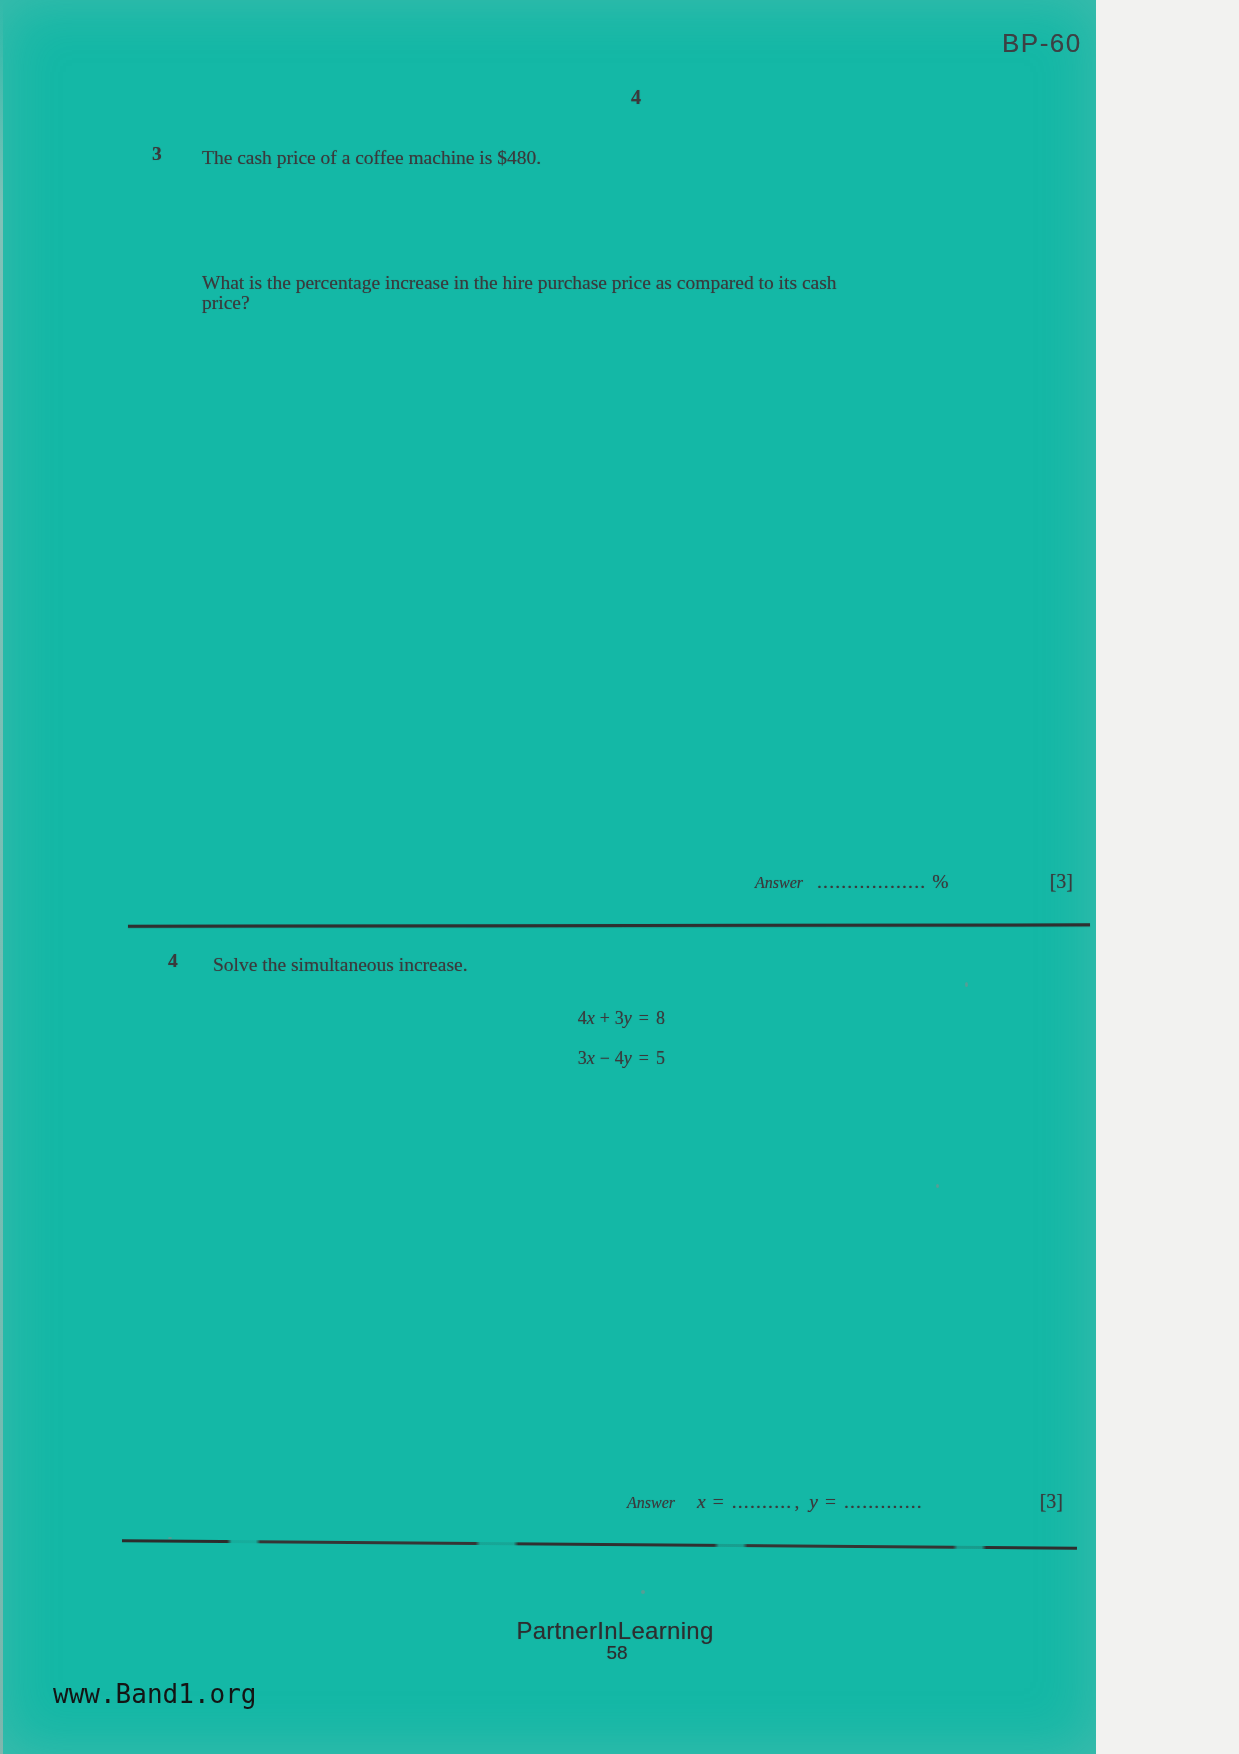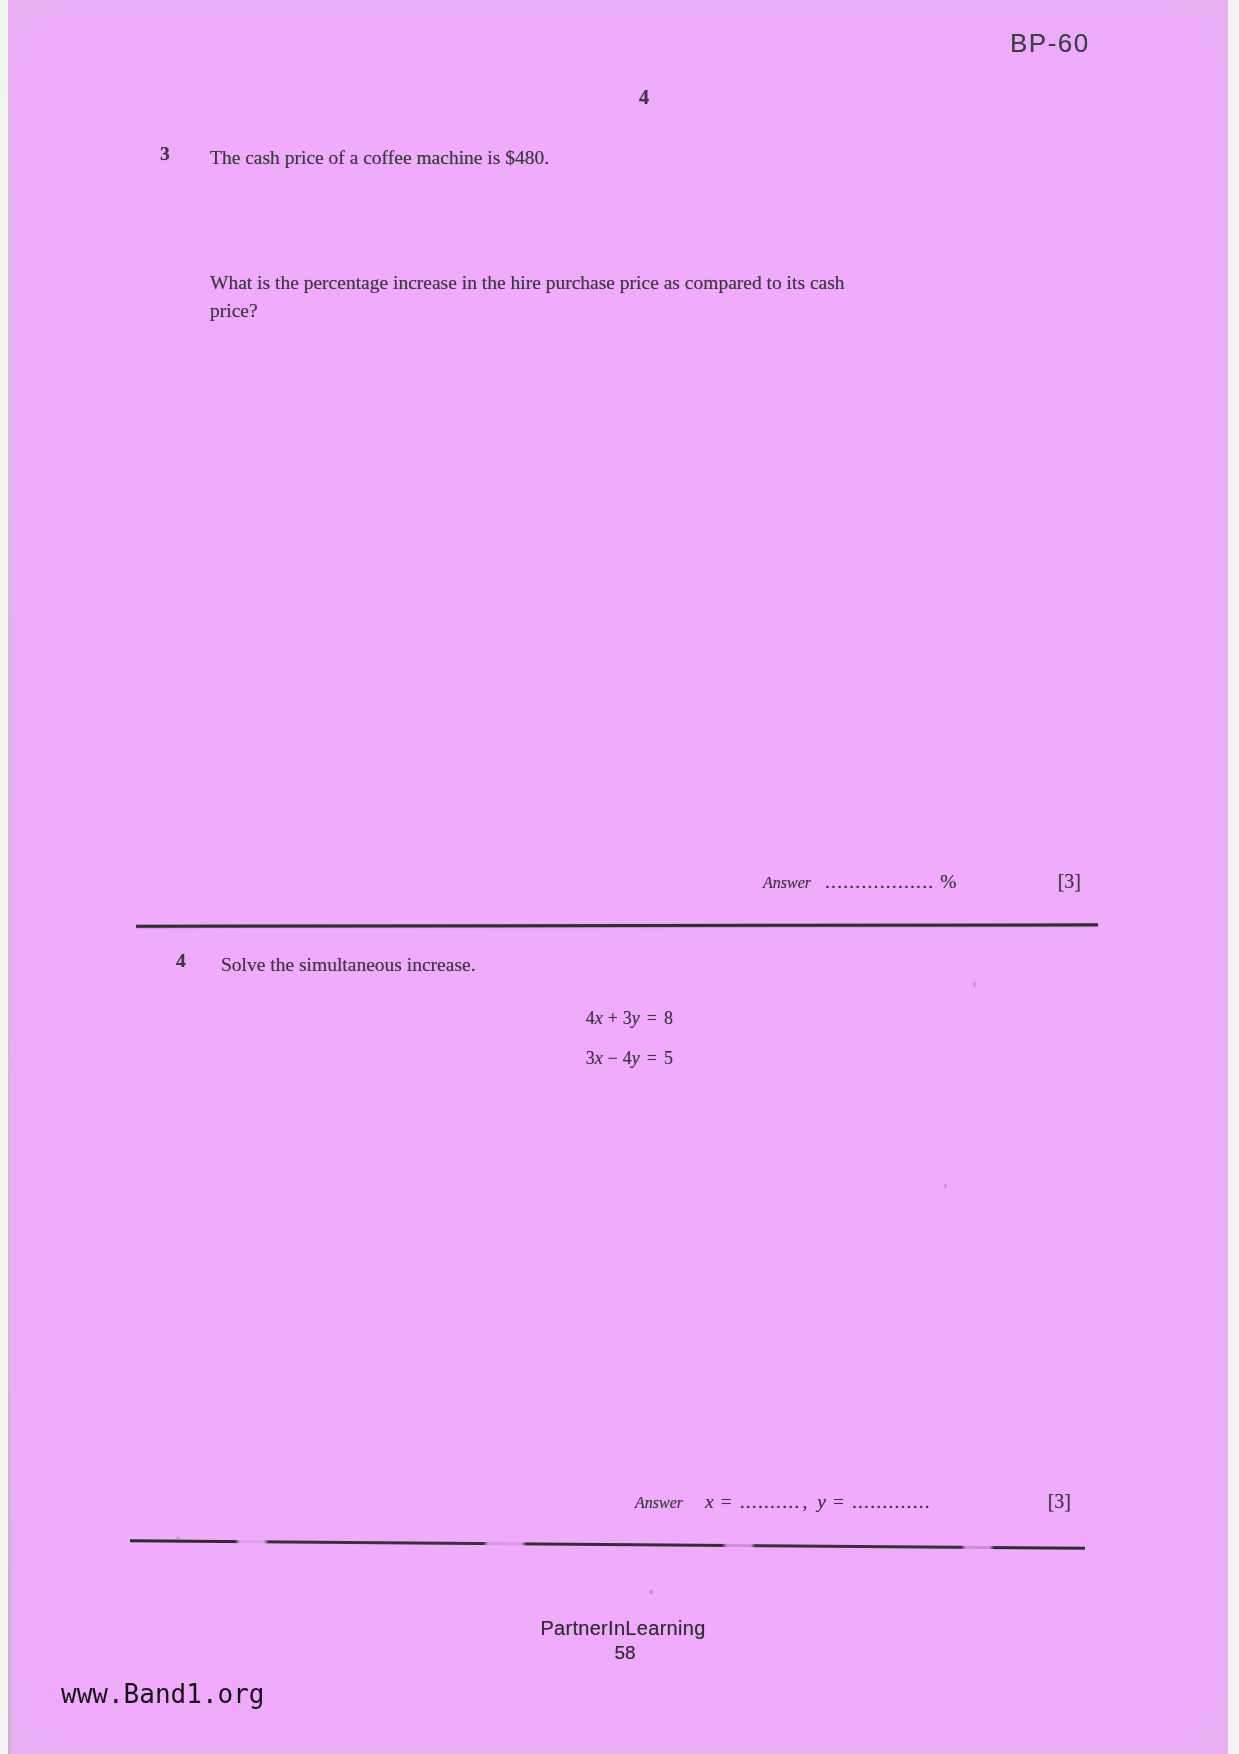--- a/index.html
+++ b/index.html
@@ -2,24 +2,23 @@
 <html><head>
 <meta charset="utf-8">
 <style>
   html, body { margin:0; padding:0; }
   body {
     width:1239px; height:1754px;
     background:#f2f2f0;
     font-family:"Liberation Serif", serif;
   }
   .page {
-    position:relative; width:1220px; height:1754px; overflow:hidden;
-    background:#f0abfc;
+    position:relative; width:1096px; height:1754px; overflow:hidden;
+    background:#14b8a6;
     box-shadow: inset 0 0 60px rgba(200,200,195,0.25);
-    margin-left: 8px;
   }
   .edge-left {
     position:absolute; left:0; top:0; width:3px; height:100%;
     background:linear-gradient(180deg, rgba(210,210,206,0.0) 0%, rgba(200,200,196,0.55) 12%, rgba(190,190,186,0.5) 80%, rgba(180,180,176,0.6) 100%);
   }
   .ink {
     color:#3a3a3c;
     text-shadow: 0 0 0.8px rgba(58,58,60,0.55);
   }
   .abs { position:absolute; white-space:nowrap; }
@@ -65,21 +64,21 @@
   .q4-answer .var { font-style:italic; }
   .q4-answer .eqsign { margin-left:7px; }
   .q4-answer .dots { letter-spacing:1.2px; margin-left:8px; }
   .q4-answer .comma { margin-left:2px; }
   .q4-answer .var2 { margin-left:10px; }
 
   .footer-brand, .footer-page {
     font-family:"Liberation Sans", sans-serif; color:#2d2d2f;
     text-align:center; text-shadow:0 0 0.7px rgba(45,45,47,0.5);
   }
-  .footer-brand { font-size:20px; letter-spacing:0.3px; }
+  .footer-brand { font-size:24px; letter-spacing:0.3px; }
   .footer-page { font-size:19px; }
 
   .watermark {
     font-family:"DejaVu Sans Mono", monospace;
     font-size:26px; color:#141414;
   }
 
   .speck { position:absolute; background:#8a8a88; border-radius:50%; opacity:0.55; }
 </style>
 </head>
@@ -87,21 +86,21 @@
 
 <div class="page">
   <div class="edge-left"></div>
 
   <div class="abs header-code" style="left:1002px; top:28px;">BP-60</div>
   <div class="abs page-number ink" style="left:616px; top:86px; width:40px;">4</div>
 
   <div class="abs qnum ink" style="left:152px; top:143px;">3</div>
   <div class="abs qline ink" style="left:202px; top:143px;">The cash price of a coffee machine is $480.</div>
   <div class="abs qline ink" style="left:202px; top:268px;">What is the percentage increase in the hire purchase price as compared to its cash</div>
-  <div class="abs qline ink" style="left:202px; top:296px;">price?</div>
+  <div class="abs qline ink" style="left:202px; top:288px;">price?</div>
 
   <div class="abs answer-row ink" style="left:755px; top:870px; width:318px;">
     <span class="answer-label">Answer</span>
     <span class="answer-dots">..................</span>
     <span class="answer-unit">%</span>
     <span class="answer-marks">[3]</span>
   </div>
 
   <div class="rule1"></div>
 

